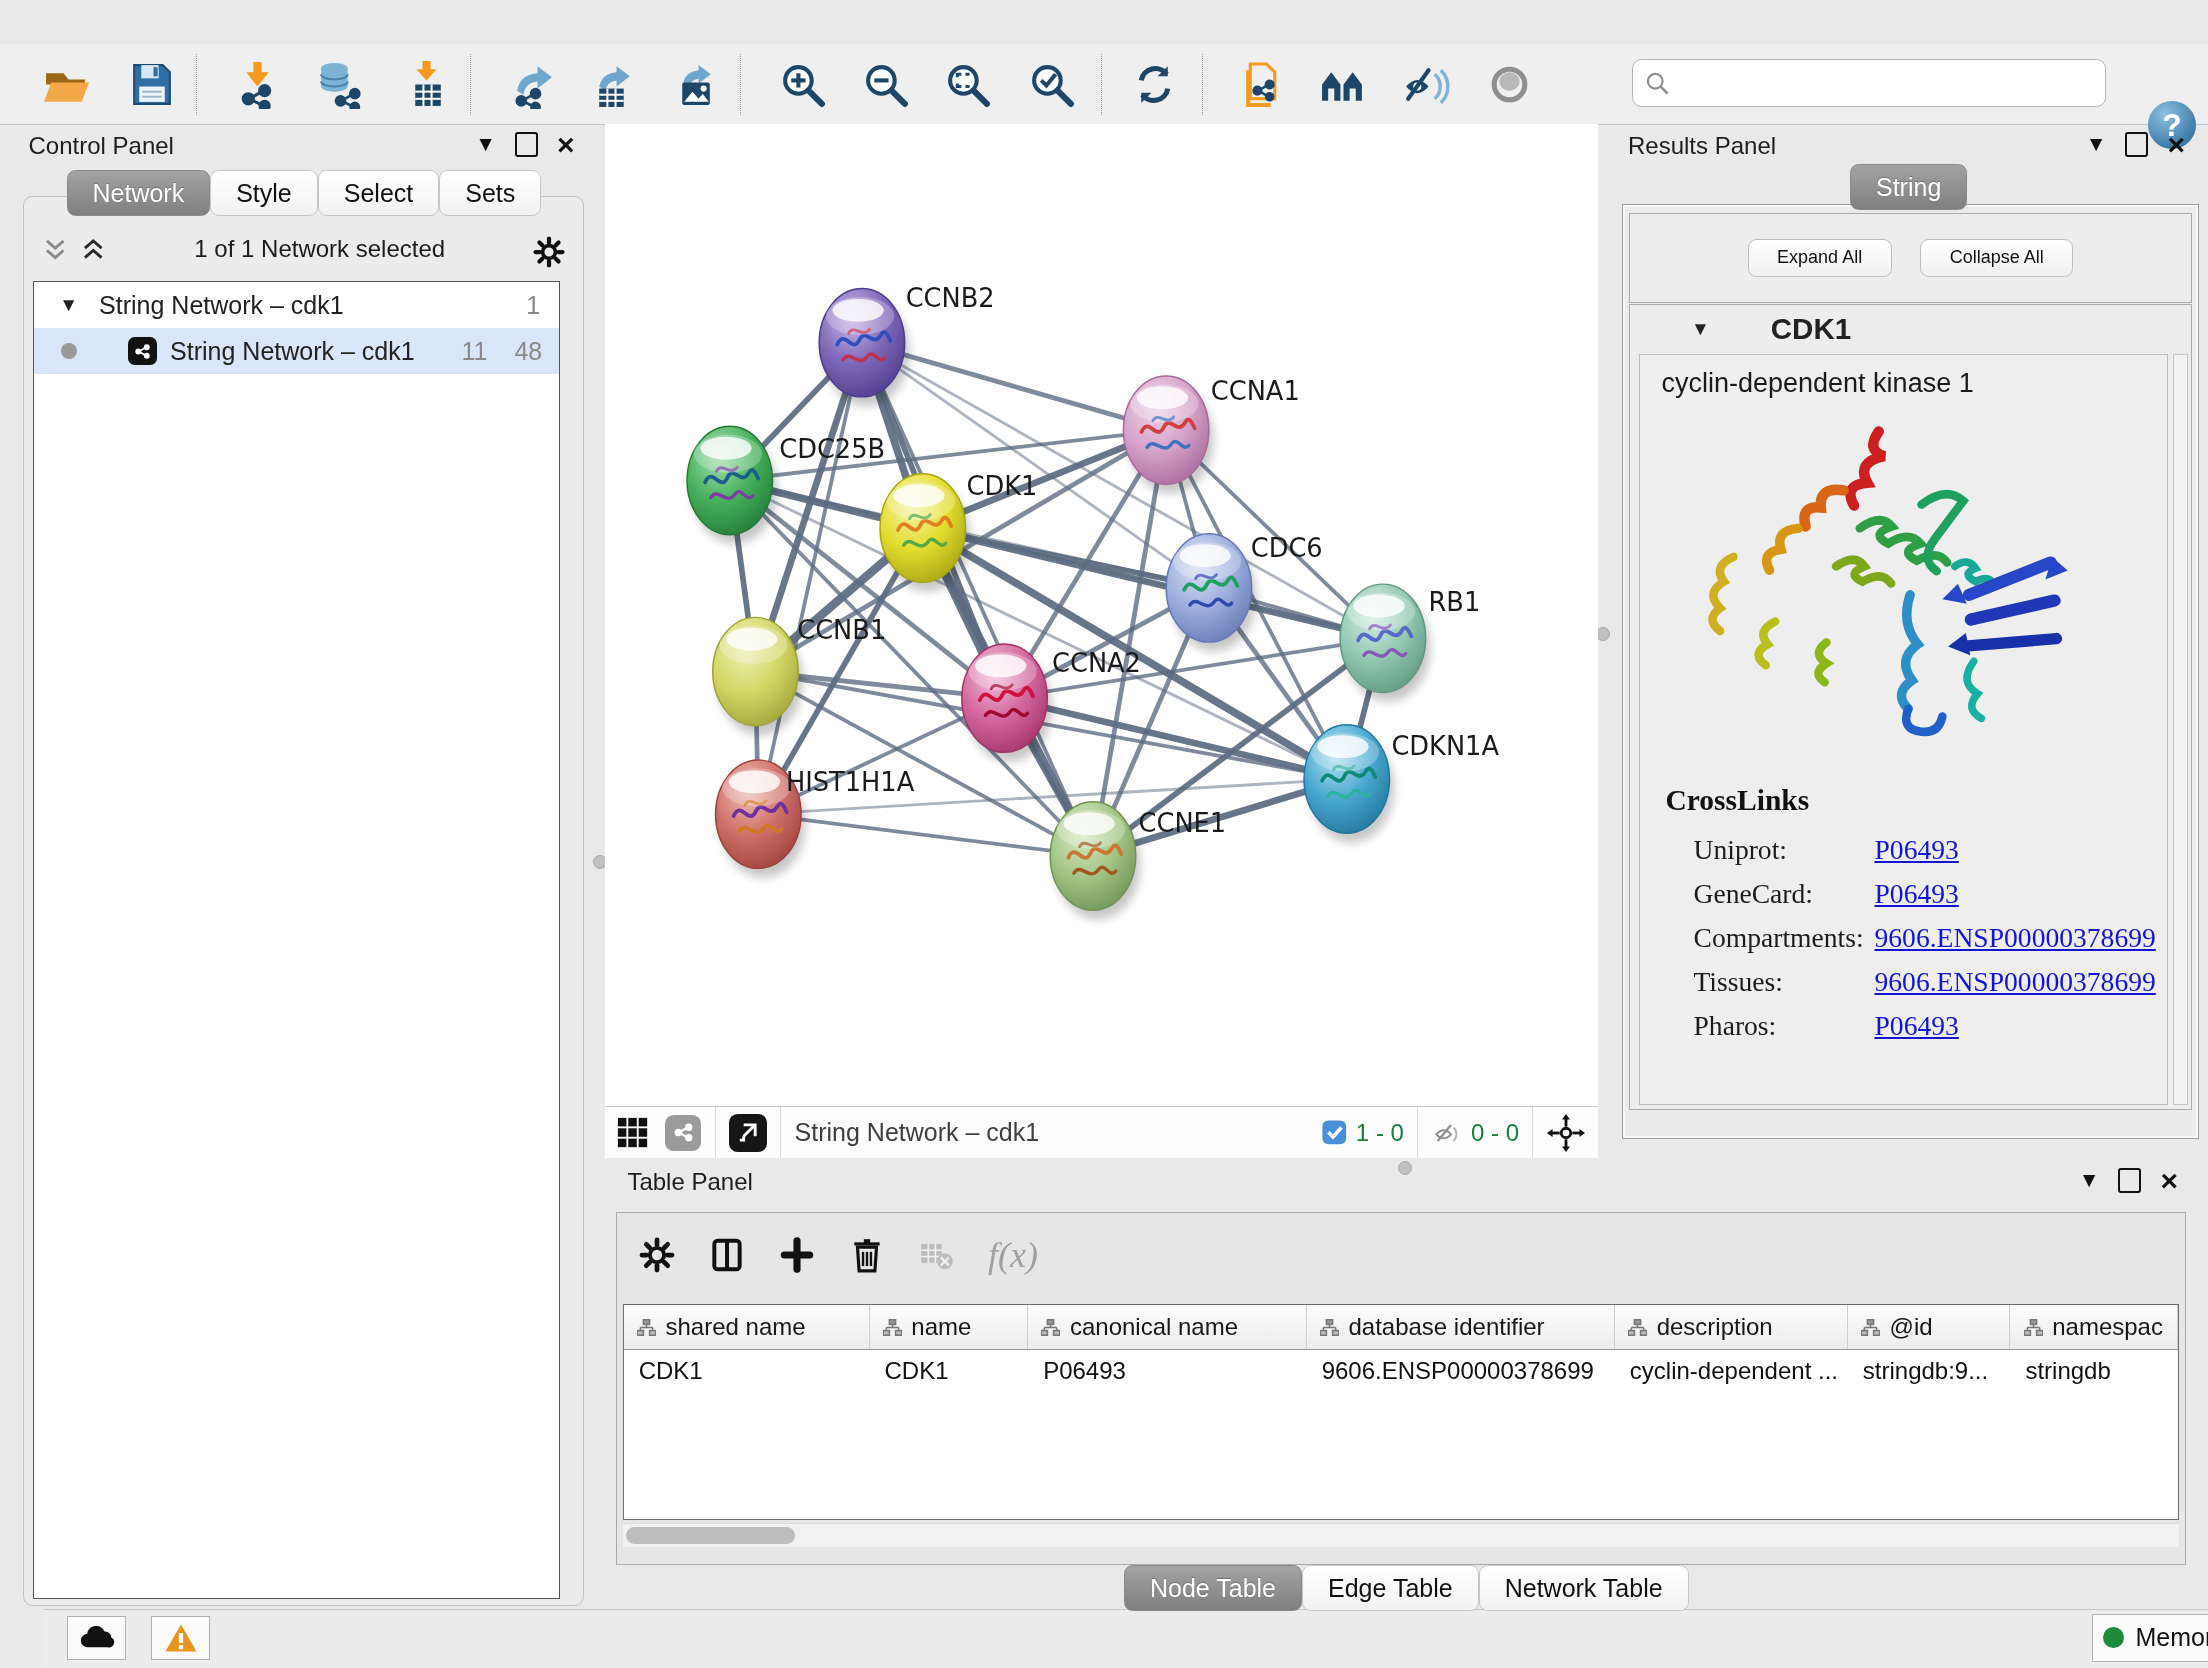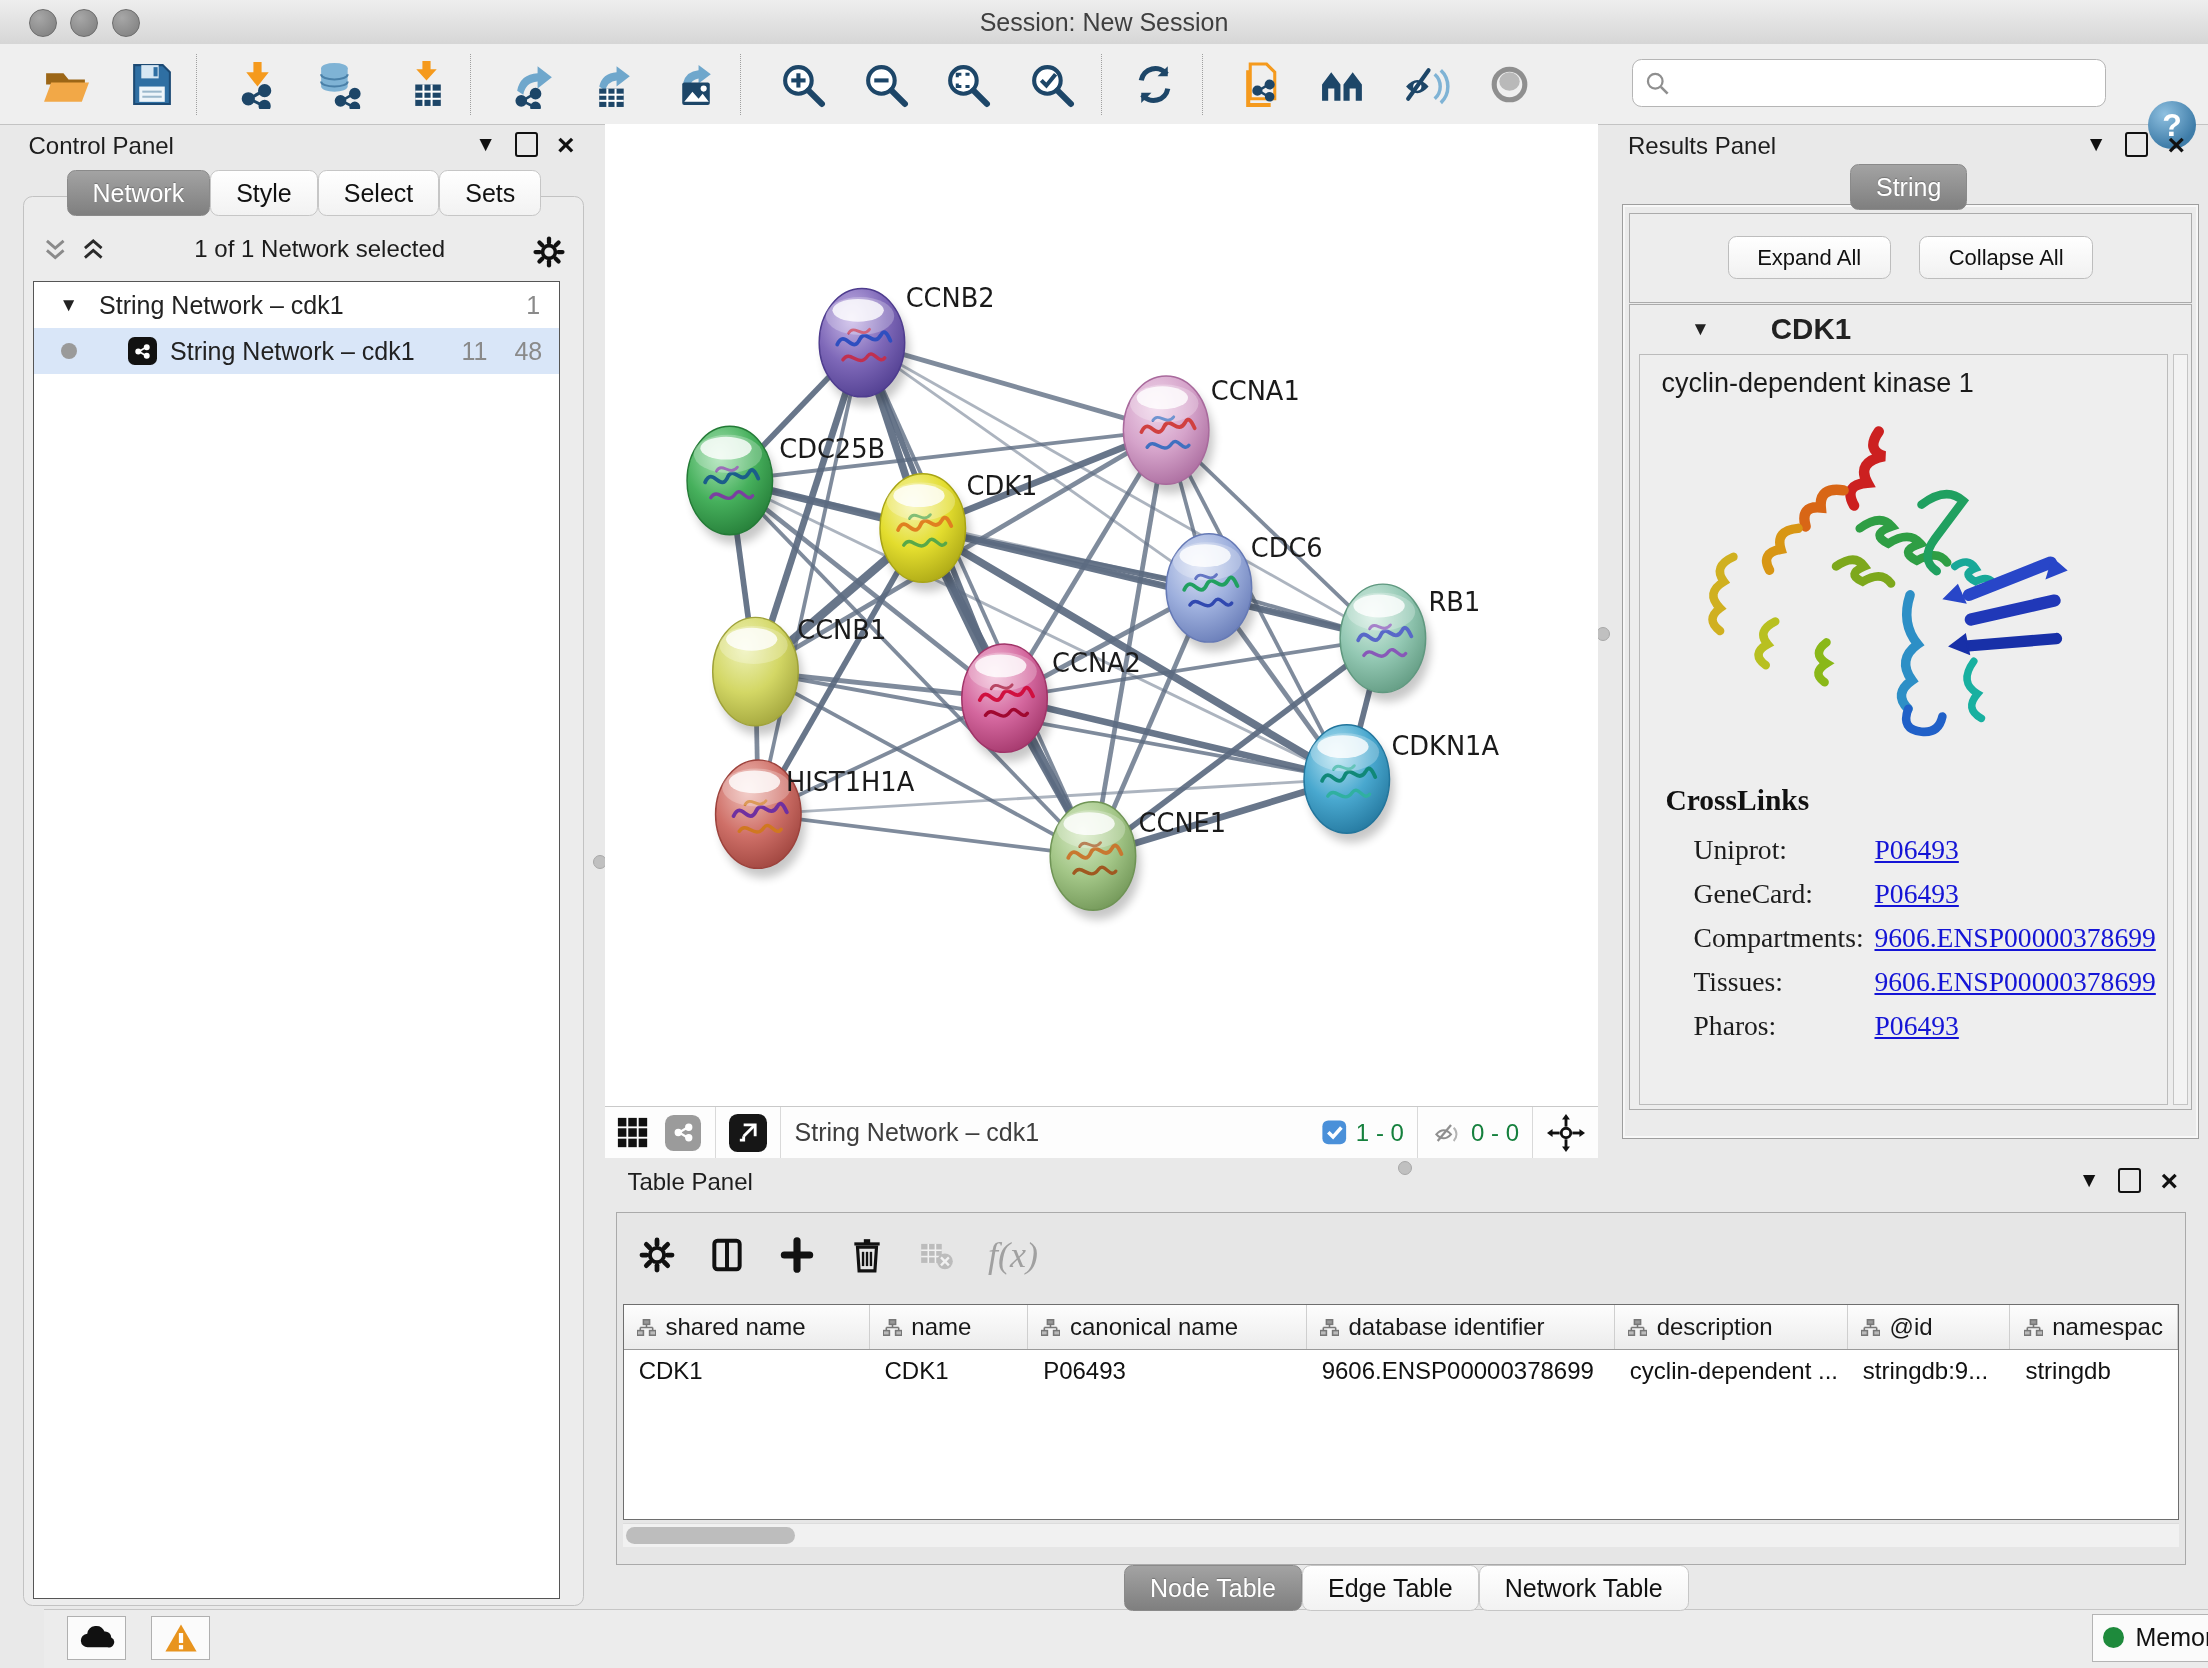--- a/index.html
+++ b/index.html
@@ -67,21 +67,21 @@
   .vb-count{font-size:24px;color:#15803d;margin-left:7.6px;}
   .splitter-dot{width:12.4px;height:12.4px;border-radius:50%;background:#c0c0c0;border:1px solid #a8a8a8;}
 
   
   .results-panel{left:1609px;top:124px;width:599px;height:1015px;}
   .res-outer{position:absolute;left:13.3px;right:9.5px;top:80px;bottom:0;background:#ebebeb;
     border:1px solid #9e9e9e;box-shadow:inset 0 0 0 1.9px #f8f8f8;}
   .res-tab{position:absolute;left:241px;top:40px;z-index:3;}
   .res-box{position:absolute;left:5.7px;right:5.7px;border:1px solid #ababab;background:#ededed;}
   .btn{background:linear-gradient(#ffffff,#f1f1f1);border:1px solid #bdbdbd;border-radius:8.6px;
-    font-size:22px;color:#111;padding:7.6px 28.5px;font-family:"Liberation Sans",sans-serif;}
+    font-size:18px;color:#111;padding:7.6px 28.5px;font-family:"Liberation Sans",sans-serif;}
   .cdk-head{display:flex;align-items:center;height:48px;}
   .cdk-inner{position:absolute;left:9.5px;right:23px;top:49px;bottom:3.8px;border:1px solid #bbb;
     background:#eeeeee;overflow:hidden;}
   .res-scroll{position:absolute;right:2.9px;top:49px;bottom:3.8px;width:13.3px;background:#f3f3f3;
     border:1px solid #c4c4c4;}
   .xl-heading{font-family:"Liberation Serif",serif;font-weight:bold;font-size:29.5px;color:#111;}
   .xl-row{display:flex;height:44px;align-items:flex-end;font-family:"Liberation Serif",serif;font-size:27.6px;}
   .xl-label{width:181px;color:#1c1c1c;}
   .xl-link{color:#1414d6;text-decoration:underline;}
 
@@ -109,26 +109,20 @@
     display:flex;align-items:center;justify-content:center;}
   .mem-btn{position:absolute;left:2048px;top:3.8px;width:143px;height:46px;background:#fbfbfb;
     border:1.9px solid #b4b4b4;display:flex;align-items:center;justify-content:center;gap:11.4px;font-size:25px;color:#111;}
   .mem-dot{width:21px;height:21px;border-radius:50%;background:#1e8a3c;}
 </style>
 </head>
 <body>
 
 <div id="app">
 
-  <div class="abs titlebar">
-    <div class="tl" style="left:28.5px"></div>
-    <div class="tl" style="left:70px"></div>
-    <div class="tl" style="left:112px"></div>
-    <div class="win-title">Session: New Session</div>
-  </div>
 
   <div class="abs toolbar">
     <div class="tb-btn" style="left:38px">
       <svg width="49" height="49" viewBox="0 0 48 48">
           <path d="M5 13h17l5 6h16v5H5z" fill="#9c6616"></path>
           <path d="M3 41l7-19h37l-7 19z" fill="#f2a847"></path>
         </svg>
     </div>
     <div class="tb-btn" style="left:124px">
       <svg width="49" height="49" viewBox="0 0 48 48">

